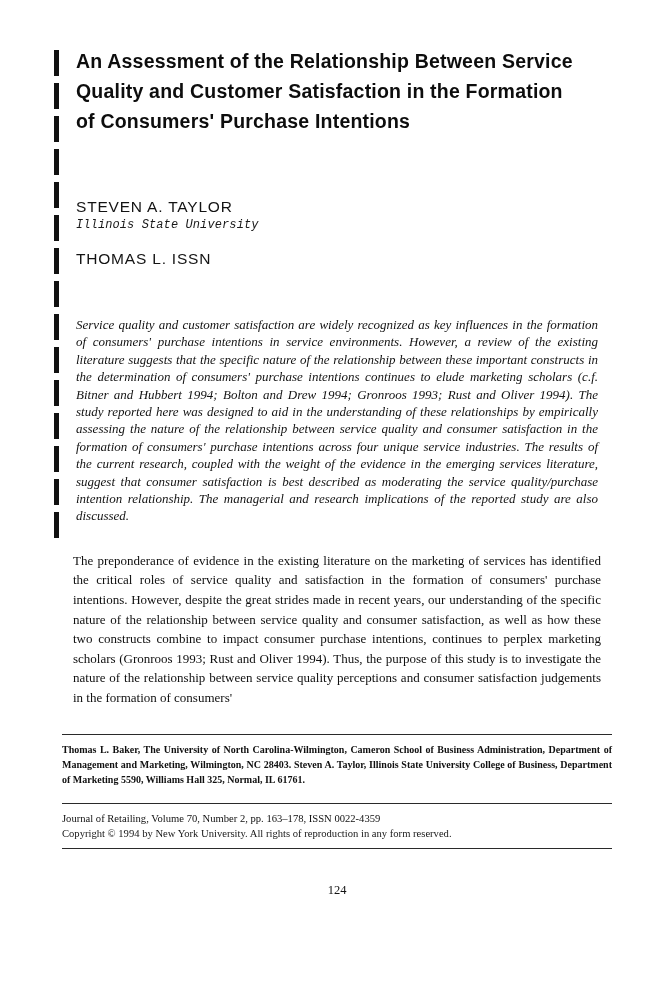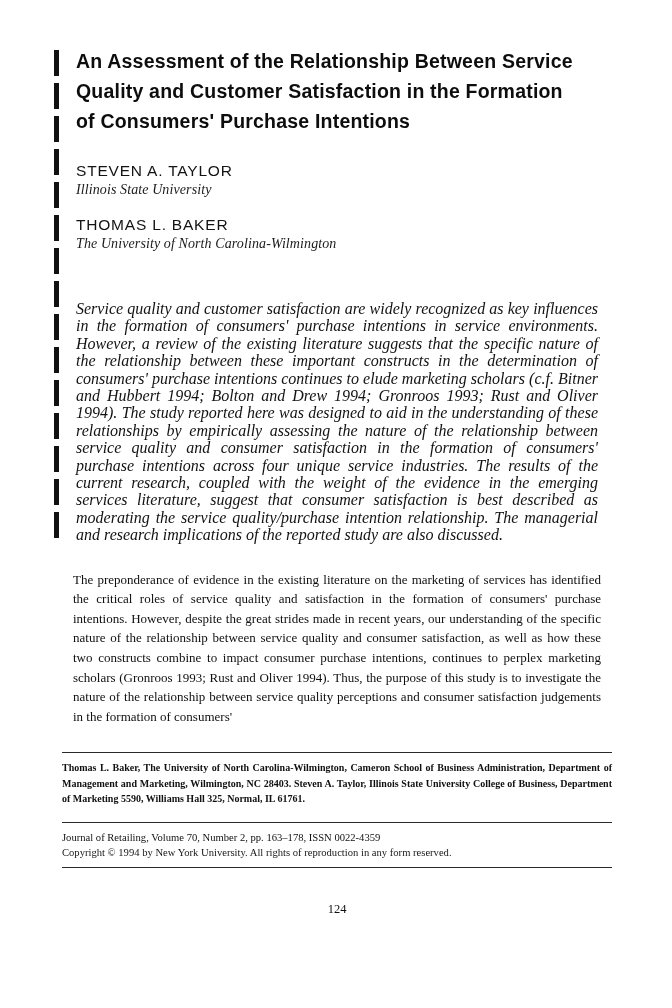--- a/index.html
+++ b/index.html
@@ -42,45 +42,45 @@
     font-weight: bold;
     font-size: 19.5px;
     line-height: 30px;
     letter-spacing: 0.2px;
     margin: 0 0 0 14px;
     color: #0d0d0d;
     width: 500px;
   }
 
   .authors {
-    margin: 26px 0 0 14px;
+    margin: 62px 0 0 14px;
   }
   .author-block {
     margin-bottom: 18px;
   }
   .author-name {
     font-family: "Liberation Sans", sans-serif;
     font-size: 15.5px;
     letter-spacing: 0.8px;
     color: #131313;
   }
   .author-affil {
-    font-family: Liberation Serif, serif;
+    font-family: Liberation Mono, monospace;
     font-style: italic;
-    font-size: 14px;
+    font-size: 12px;
     letter-spacing: 0.1px;
     color: #1a1a1a;
     margin-top: 2px;
   }
 
   .abstract {
     margin: 48px 14px 0 14px;
     font-family: "Liberation Serif", serif;
     font-style: italic;
-    font-size: 16px;
+    font-size: 13px;
     line-height: 17.4px;
     text-align: justify;
     color: #121212;
   }
 
   .body-text {
     margin: 26px 0 0 0;
     font-size: 13px;
     line-height: 19.6px;
     text-align: justify;
@@ -145,22 +145,21 @@
   </div>
 
   <h1 class="title">An Assessment of the Relationship Between Service Quality and Customer Satisfaction in the Formation of Consumers' Purchase Intentions</h1>
 
   <div class="authors">
     <div class="author-block">
       <div class="author-name">STEVEN A. TAYLOR</div>
       <div class="author-affil">Illinois State University</div>
     </div>
     <div class="author-block">
-      <div class="author-name">THOMAS L. BAKER</div>
-      <div class="author-affil">The University of North Carolina-Wilmington</div>
+      <div class="author-name">THOMAS L. ISSN</div>
     </div>
   </div>
 
   <div class="abstract">Service quality and customer satisfaction are widely recognized as key influences in the formation of consumers' purchase intentions in service environments. However, a review of the existing literature suggests that the specific nature of the relationship between these important constructs in the determination of consumers' purchase intentions continues to elude marketing scholars (c.f. Bitner and Hubbert 1994; Bolton and Drew 1994; Gronroos 1993; Rust and Oliver 1994). The study reported here was designed to aid in the understanding of these relationships by empirically assessing the nature of the relationship between service quality and consumer satisfaction in the formation of consumers' purchase intentions across four unique service industries. The results of the current research, coupled with the weight of the evidence in the emerging services literature, suggest that consumer satisfaction is best described as moderating the service quality/purchase intention relationship. The managerial and research implications of the reported study are also discussed.</div>
 
   <div class="body-text">
     <p>The preponderance of evidence in the existing literature on the marketing of services has identified the critical roles of service quality and satisfaction in the formation of consumers' purchase intentions. However, despite the great strides made in recent years, our understanding of the specific nature of the relationship between service quality and consumer satisfaction, as well as how these two constructs combine to impact consumer purchase intentions, continues to perplex marketing scholars (Gronroos 1993; Rust and Oliver 1994). Thus, the purpose of this study is to investigate the nature of the relationship between service quality perceptions and consumer satisfaction judgements in the formation of consumers'</p>
   </div>
 
   <hr class="rule rule-top">

